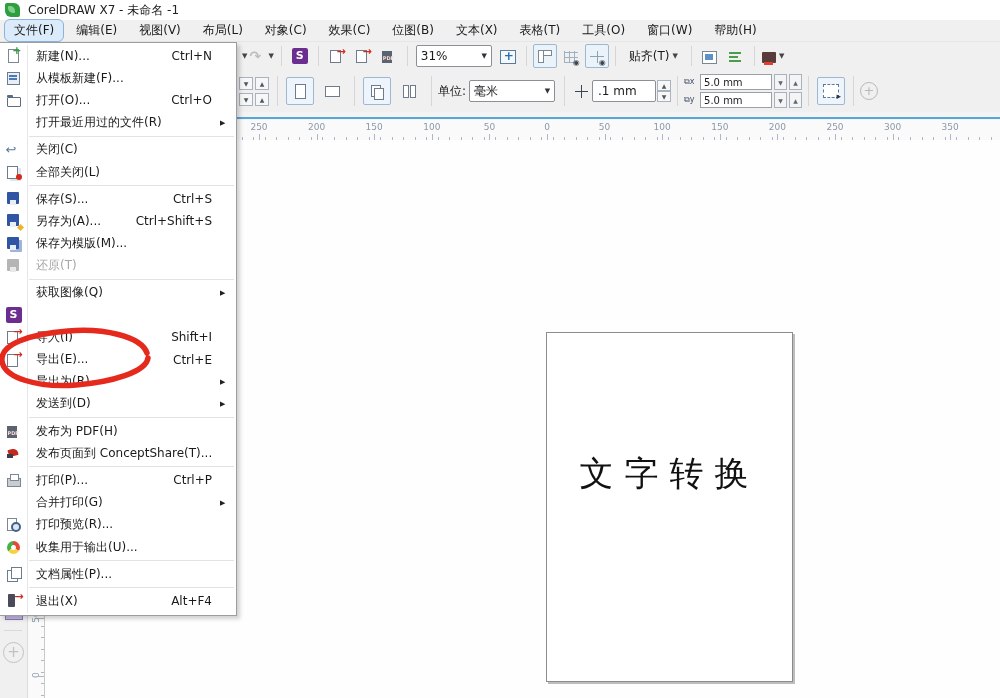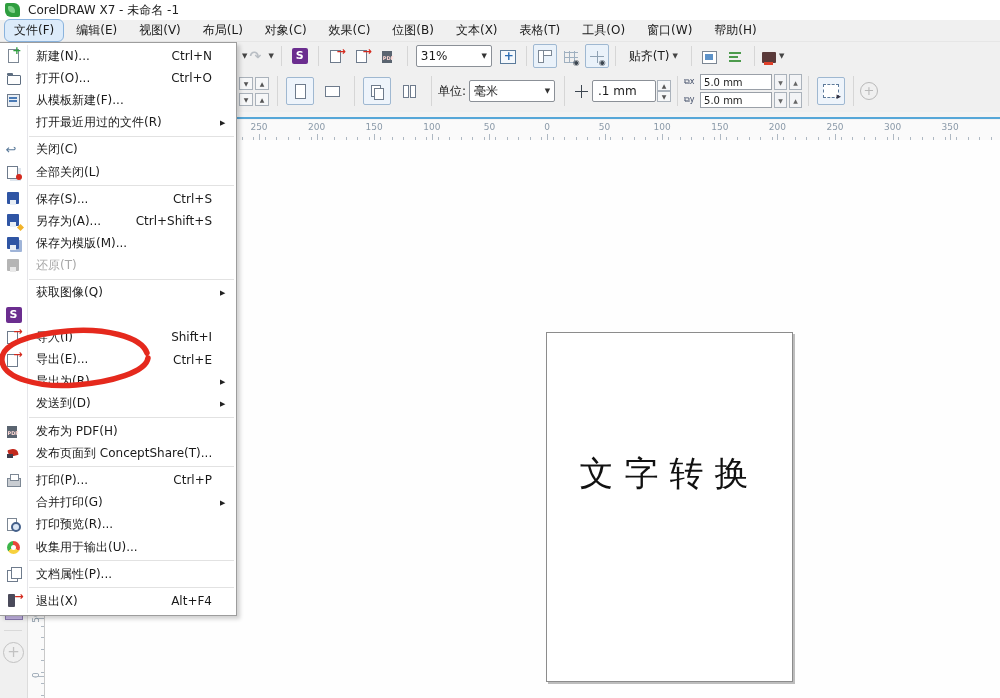--- a/index.html
+++ b/index.html
@@ -483,31 +483,31 @@
       <div class="mrow">
         <span class="mgutter">
           <span class="mi mi-new"></span>
         </span>
         <span class="mlabel">新建(N)...</span>
         <span class="mshort">Ctrl+N</span>
         <span class="marrow"></span>
       </div>
       <div class="mrow">
         <span class="mgutter">
+          <span class="mi mi-newtpl"></span>
+        </span>
+        <span class="mlabel">从模板新建(F)...</span>
+        <span class="marrow"></span>
+      </div>
+      <div class="mrow">
+        <span class="mgutter">
           <span class="mi mi-open"></span>
         </span>
         <span class="mlabel">打开(O)...</span>
         <span class="mshort">Ctrl+O</span>
-        <span class="marrow"></span>
-      </div>
-      <div class="mrow">
-        <span class="mgutter">
-          <span class="mi mi-newtpl"></span>
-        </span>
-        <span class="mlabel">从模板新建(F)...</span>
         <span class="marrow"></span>
       </div>
       <div class="mrow">
         <span class="mgutter"></span>
         <span class="mlabel">打开最近用过的文件(R)</span>
         <span class="marrow">▶</span>
       </div>
       <div class="msep"></div>
       <div class="mrow">
         <span class="mgutter">

